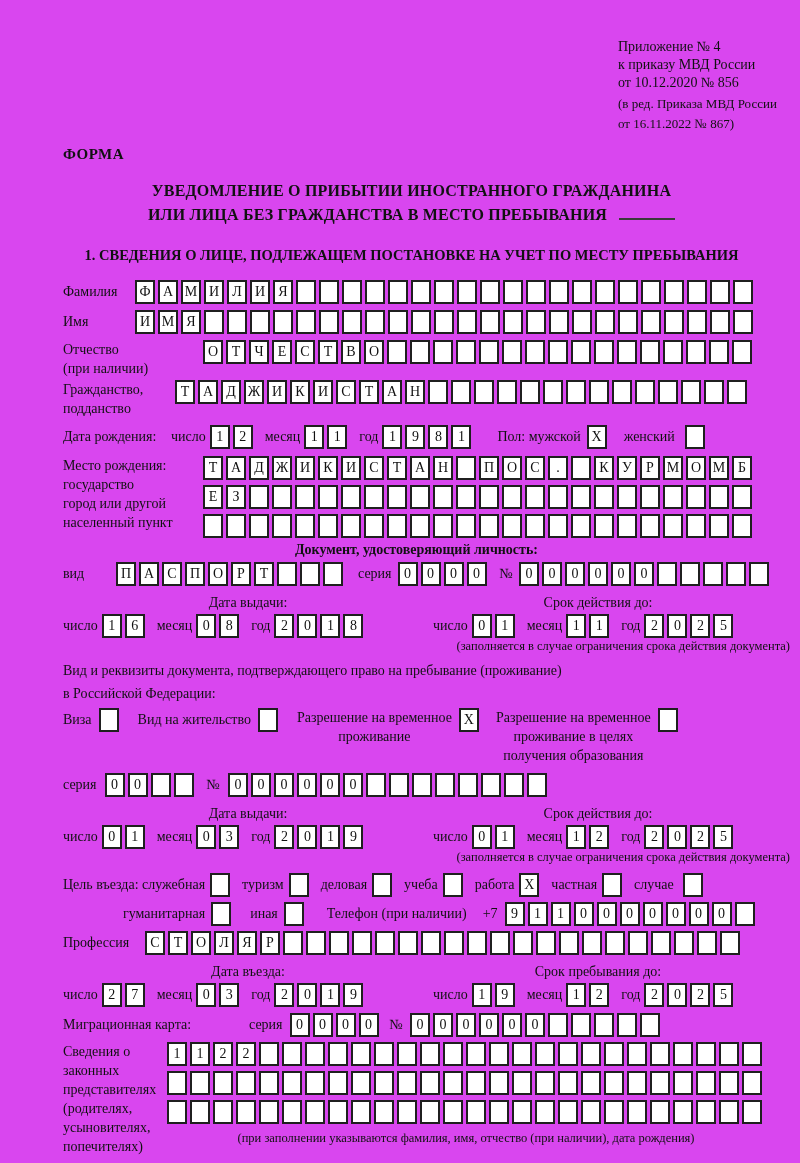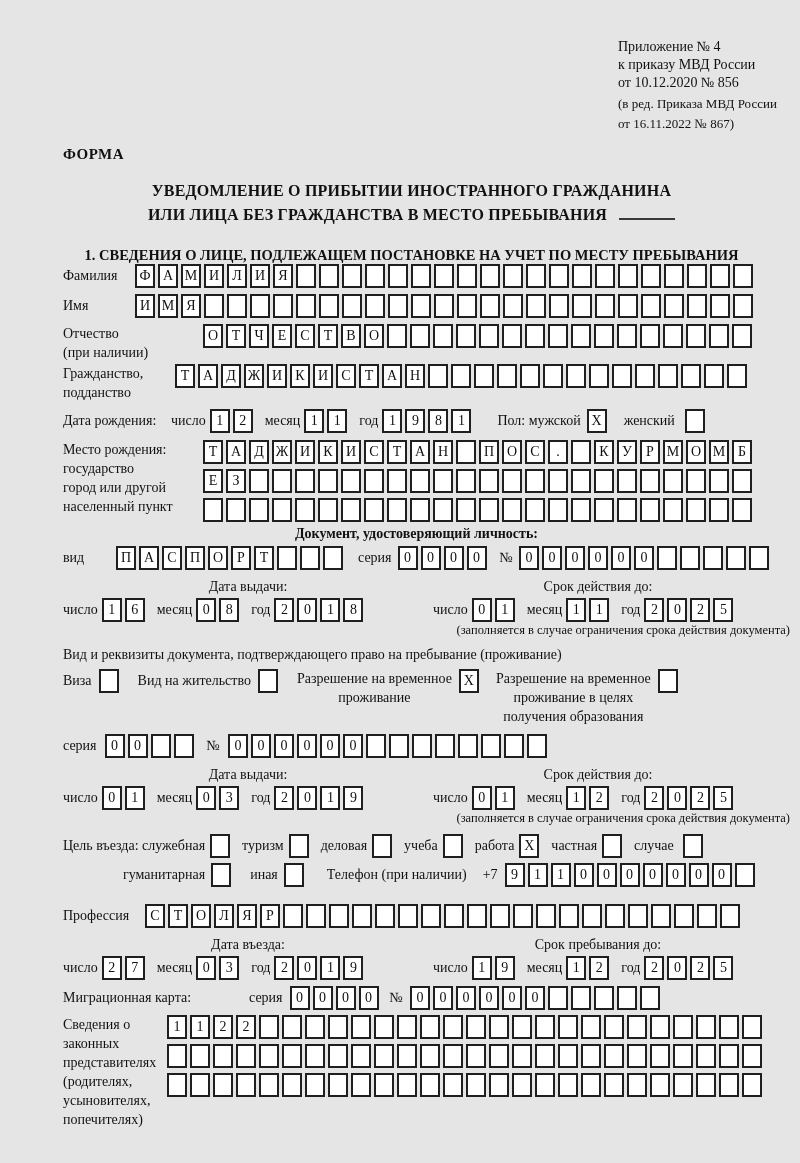--- a/index.html
+++ b/index.html
@@ -1,18 +1,18 @@
 <!DOCTYPE html>
 <html><head>
 <meta charset="utf-8">
 <style>
   html,body{margin:0;padding:0;background:#fff;}
   .page{
     position:relative;width:800px;height:1163px;box-sizing:border-box;
-    padding:38px 10px 0 63px;background:#e5e5e5;color:#111;
+    padding:38px 10px 0 63px;background:#d946ef;color:#111;
     font-family:"Liberation Serif","DejaVu Serif",serif;overflow:hidden;
   }
   .lbl{font-size:14px;line-height:19px;white-space:nowrap;}
   .sub{font-size:13px;}
   .top-note{margin-left:555px;font-size:14px;line-height:18px;}
   .top-note .sub{margin-top:3px;line-height:17px;}
   .forma{margin-top:14px;padding-right:28px;font-weight:bold;font-size:15px;letter-spacing:.5px;}
   .title{margin-top:16px;margin-left:-30px;text-align:center;font-weight:bold;font-size:16px;line-height:24px;letter-spacing:.2px;}
   .t-line{display:inline-block;width:56px;height:14px;border-bottom:2.5px solid #3a3a3a;margin-left:12px;}
   .sect{margin-top:20px;margin-left:-30px;text-align:center;font-weight:bold;font-size:14.5px;}
@@ -49,21 +49,21 @@
 
   <div class="forma">ФОРМА</div>
 
   <div class="title">
     <div>УВЕДОМЛЕНИЕ О ПРИБЫТИИ ИНОСТРАННОГО ГРАЖДАНИНА</div>
     <div><span>ИЛИ ЛИЦА БЕЗ ГРАЖДАНСТВА В МЕСТО ПРЕБЫВАНИЯ</span><span class="t-line"></span></div>
   </div>
 
   <div class="sect">1. СВЕДЕНИЯ О ЛИЦЕ, ПОДЛЕЖАЩЕМ ПОСТАНОВКЕ НА УЧЕТ ПО МЕСТУ ПРЕБЫВАНИЯ</div>
 
-  <div class="frow" style="">
+  <div class="frow" style="margin-top:16px">
     <span class="lbl" style="width:72px">Фамилия</span>
     <span class="cells">
         <span class="cell">Ф</span>
         <span class="cell">А</span>
         <span class="cell">М</span>
         <span class="cell">И</span>
         <span class="cell">Л</span>
         <span class="cell">И</span>
         <span class="cell">Я</span>
         <span class="cell"></span>
@@ -390,20 +390,21 @@
           <span class="cell">2</span>
           <span class="cell">0</span>
           <span class="cell">2</span>
           <span class="cell">5</span>
         </span>
     </span>
   </div>
   <div class="note" style="margin-top:1px;text-align:right">(заполняется в случае ограничения срока действия документа)</div>
 
   <div class="lbl" style="margin-top:7px">Вид и реквизиты документа, подтверждающего право на пребывание (проживание)</div>
+  <div class="lbl" style="margin-top:4px">в Российской Федерации:</div>
 
   <div class="frow" style="margin-top:5px">
     <span class="chk">
       <span class="lbl">Виза</span>
       <span class="cells">
           <span class="cell"></span>
         </span>
     </span>
     <span class="chk" style="margin-left:16px">
       <span class="lbl">Вид на жительство</span>
@@ -557,21 +558,21 @@
         <span class="cell">0</span>
         <span class="cell">0</span>
         <span class="cell">0</span>
         <span class="cell">0</span>
         <span class="cell">0</span>
         <span class="cell">0</span>
         <span class="cell"></span>
       </span>
   </div>
 
-  <div class="frow" style="margin-top:17px">
+  <div class="frow" style="margin-top:5px">
     <span class="lbl" style="width:82px">Профессия</span>
     <span class="cells">
         <span class="cell">С</span>
         <span class="cell">Т</span>
         <span class="cell">О</span>
         <span class="cell">Л</span>
         <span class="cell">Я</span>
         <span class="cell">Р</span>
         <span class="cell"></span>
         <span class="cell"></span>
@@ -755,16 +756,17 @@
           <span class="cell"></span>
           <span class="cell"></span>
           <span class="cell"></span>
           <span class="cell"></span>
           <span class="cell"></span>
           <span class="cell"></span>
           <span class="cell"></span>
           <span class="cell"></span>
           <span class="cell"></span>
         </span>
+      <div class="note center" style="margin-top:7px">(при заполнении указываются фамилия, имя, отчество (при наличии), дата рождения)</div>
     </span>
   </div>
 
 </div>
 
 </body></html>

